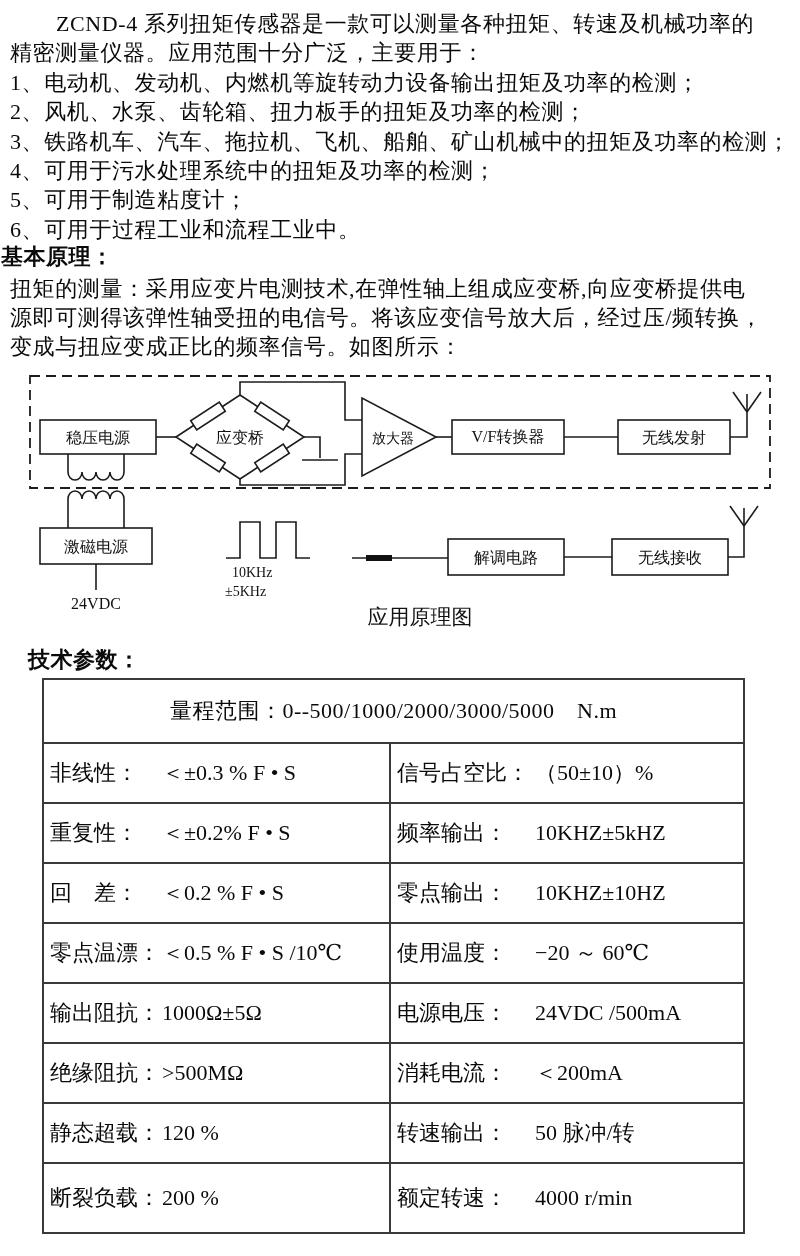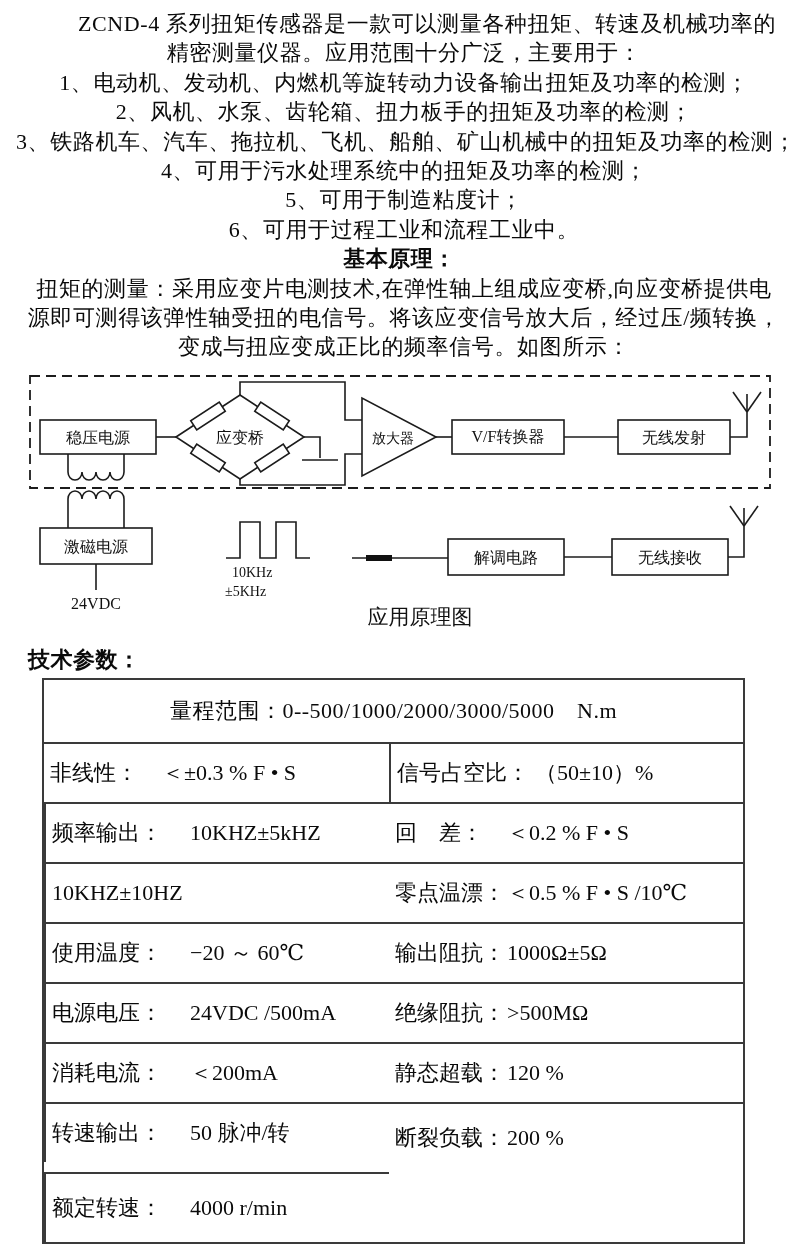--- a/index.html
+++ b/index.html
@@ -3,28 +3,28 @@
 <meta charset="utf-8">
 <style>
   html,body{margin:0;padding:0;background:#ffffff;}
   body{
     width:800px;height:1256px;overflow:hidden;color:#0a0a0a;
     font-family:"Liberation Serif","DejaVu Serif",serif;
   }
   .page{position:relative;width:800px;height:1256px;background:#fff;}
 
   
-  .textblock{padding:9px 8px 0 16px;text-align:center;}
+  .textblock{padding:9px 8px 0 10px;}
   .tline{
     font-size:22px;line-height:29.4px;letter-spacing:0.6px;
     white-space:nowrap;
   }
   .tline.indent{text-indent:46px;}
   .sec-heading{
-    font-family:Liberation Serif, serif;
+    font-family:Liberation Mono, monospace;
     font-weight:bold;font-size:22px;line-height:29.4px;
     margin-left:-9px;letter-spacing:0.5px;
   }
 
   
   .diagram{display:block;margin-top:6px;}
   .diagram text{fill:#111;font-family:"Liberation Serif","DejaVu Serif",serif;}
   .blk{fill:#ffffff;stroke:#1c1c1c;stroke-width:1.6;}
   .wire{stroke:#1c1c1c;stroke-width:1.6;fill:none;}
   .wire-thick{stroke:#111;stroke-width:6;fill:none;}
@@ -158,30 +158,35 @@
 
     <div class="cell left">
       <span class="lbl-l">非线性：</span>
       <span>＜±0.3 % F •  S</span>
     </div>
     <div class="cell right">
       <span class="lbl-r">信号占空比：</span>
       <span>（50±10）%</span>
     </div>
 
+    <div class="cell left">
+      <span class="lbl-l">重复性：</span>
+      <span>＜±0.2% F •  S</span>
+    </div>
     <div class="cell right">
       <span class="lbl-r">频率输出：</span>
       <span>10KHZ±5kHZ</span>
     </div>
 
     <div class="cell left">
       <span class="lbl-l">回　差：</span>
       <span>＜0.2 % F •  S</span>
     </div>
     <div class="cell right">
+      <span class="lbl-r">零点输出：</span>
       <span>10KHZ±10HZ</span>
     </div>
 
     <div class="cell left">
       <span class="lbl-l">零点温漂：</span>
       <span>＜0.5 % F •  S /10℃</span>
     </div>
     <div class="cell right">
       <span class="lbl-r">使用温度：</span>
       <span>−20 ～ 60℃</span>

